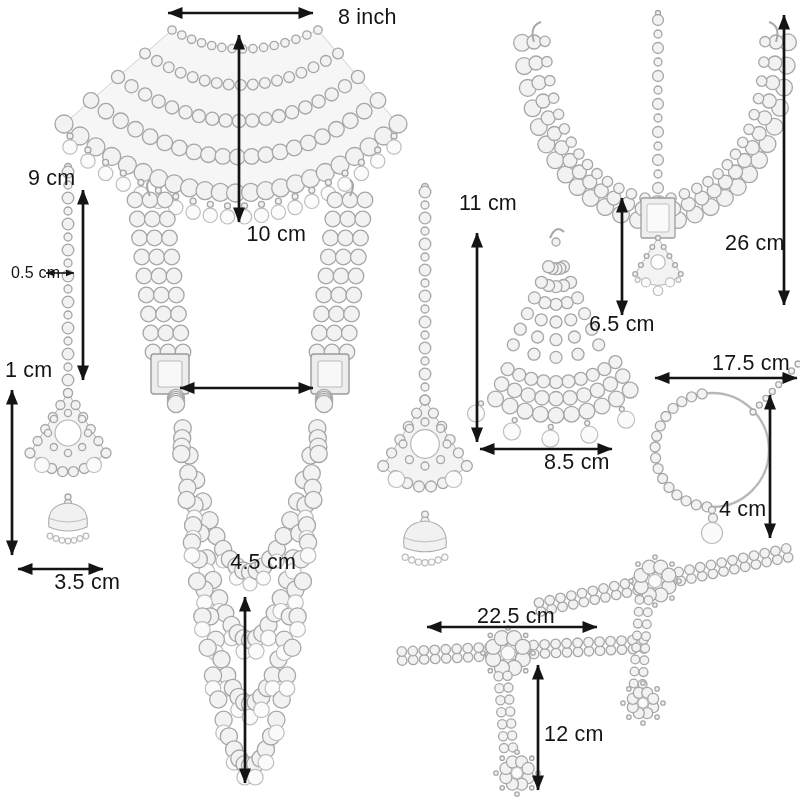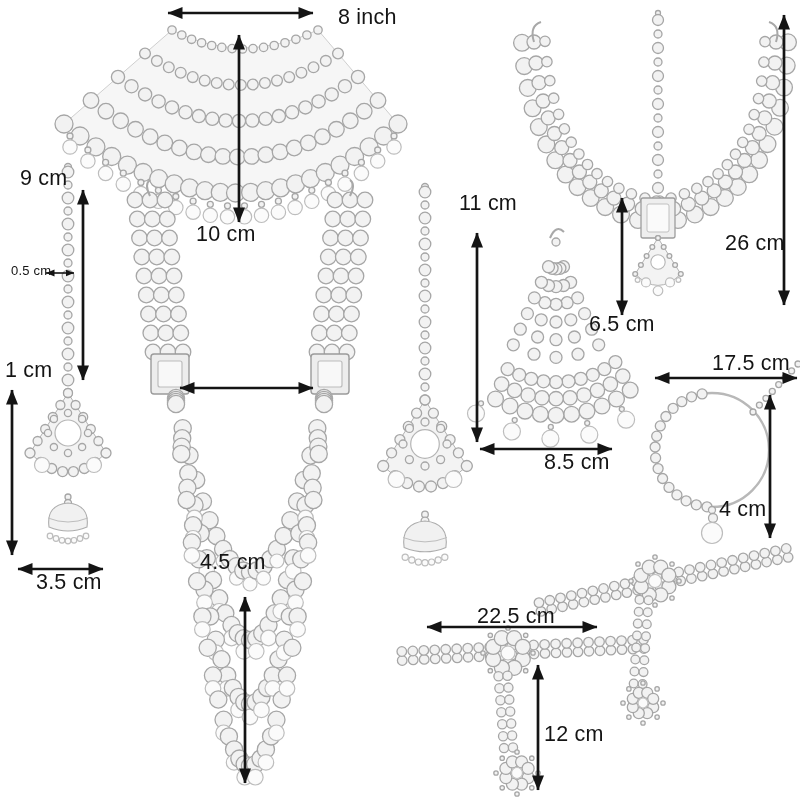--- a/index.html
+++ b/index.html
@@ -1,21 +1,21 @@
 <!DOCTYPE html>
 <html><head>
 <meta charset="utf-8">
 <style>
   html,body{margin:0;padding:0;background:#fff;}
   #stage{position:relative;width:800px;height:800px;background:#ffffff;overflow:hidden;
          font-family:"Liberation Sans",sans-serif;text-decoration:underline;}
   #jewelry,#arrows{position:absolute;left:0;top:0;}
   .lbl{position:absolute;font-size:21.5px;line-height:1.1;color:#141414;white-space:nowrap;letter-spacing:.2px;}
-  .lbl.c{text-align:left;white-space:nowrap;}
-  .lbl.sm{font-size:13px;}
+  .lbl.c{text-align:right;white-space:nowrap;}
+  .lbl.sm{font-size:16px;}
 </style>
 </head>
 <body>
 
 <div id="stage">
   <svg id="jewelry" width="800" height="800">
       <g>
         <path d="M172,30 Q240,66 318,30 L398,124 Q240,262 64,124 Z" fill="#f6f6f6" stroke="#cfcfcf" stroke-width="1"></path>
         <circle cx="172" cy="30" r="4.2" fill="#f2f2f2" stroke="#a6a6a6" stroke-width="1.3"></circle>
         <circle cx="181.8" cy="35" r="4.2" fill="#f2f2f2" stroke="#a6a6a6" stroke-width="1.3"></circle>
@@ -930,21 +930,21 @@
       <line x1="622" y1="198" x2="622" y2="315" stroke="#141414" stroke-width="2.7" marker-start="url(#ah)" marker-end="url(#ah)"></line>
       <line x1="784" y1="15" x2="784" y2="305" stroke="#141414" stroke-width="2.7" marker-start="url(#ah)" marker-end="url(#ah)"></line>
       <line x1="655" y1="378" x2="797" y2="378" stroke="#141414" stroke-width="2.7" marker-start="url(#ah)" marker-end="url(#ah)"></line>
       <line x1="770" y1="395" x2="770" y2="538" stroke="#141414" stroke-width="2.7" marker-start="url(#ah)" marker-end="url(#ah)"></line>
       <line x1="427" y1="627" x2="597" y2="627" stroke="#141414" stroke-width="2.7" marker-start="url(#ah)" marker-end="url(#ah)"></line>
       <line x1="538" y1="665" x2="538" y2="790" stroke="#141414" stroke-width="2.7" marker-start="url(#ah)" marker-end="url(#ah)"></line>
     </svg>
 
   <div class="lbl" style="left:338px;top:6px">8 inch</div>
   <div class="lbl c" style="left:196px;top:223px;width:110px">10 cm</div>
-  <div class="lbl" style="left:20px;top:167px">9 cm</div>
+  <div class="lbl" style="left:28px;top:167px">9 cm</div>
   <div class="lbl sm" style="left:11px;top:264px">0.5 cm</div>
   <div class="lbl" style="left:5px;top:359px">1 cm</div>
   <div class="lbl c" style="left:36px;top:571px;width:84px">3.5 cm</div>
   <div class="lbl c" style="left:200px;top:551px;width:96px">4.5 cm</div>
   <div class="lbl" style="left:459px;top:192px">11 cm</div>
   <div class="lbl" style="left:544px;top:451px">8.5 cm</div>
   <div class="lbl" style="left:589px;top:313px">6.5 cm</div>
   <div class="lbl" style="left:725px;top:232px">26 cm</div>
   <div class="lbl" style="left:712px;top:352px">17.5 cm</div>
   <div class="lbl" style="left:719px;top:498px">4 cm</div>

